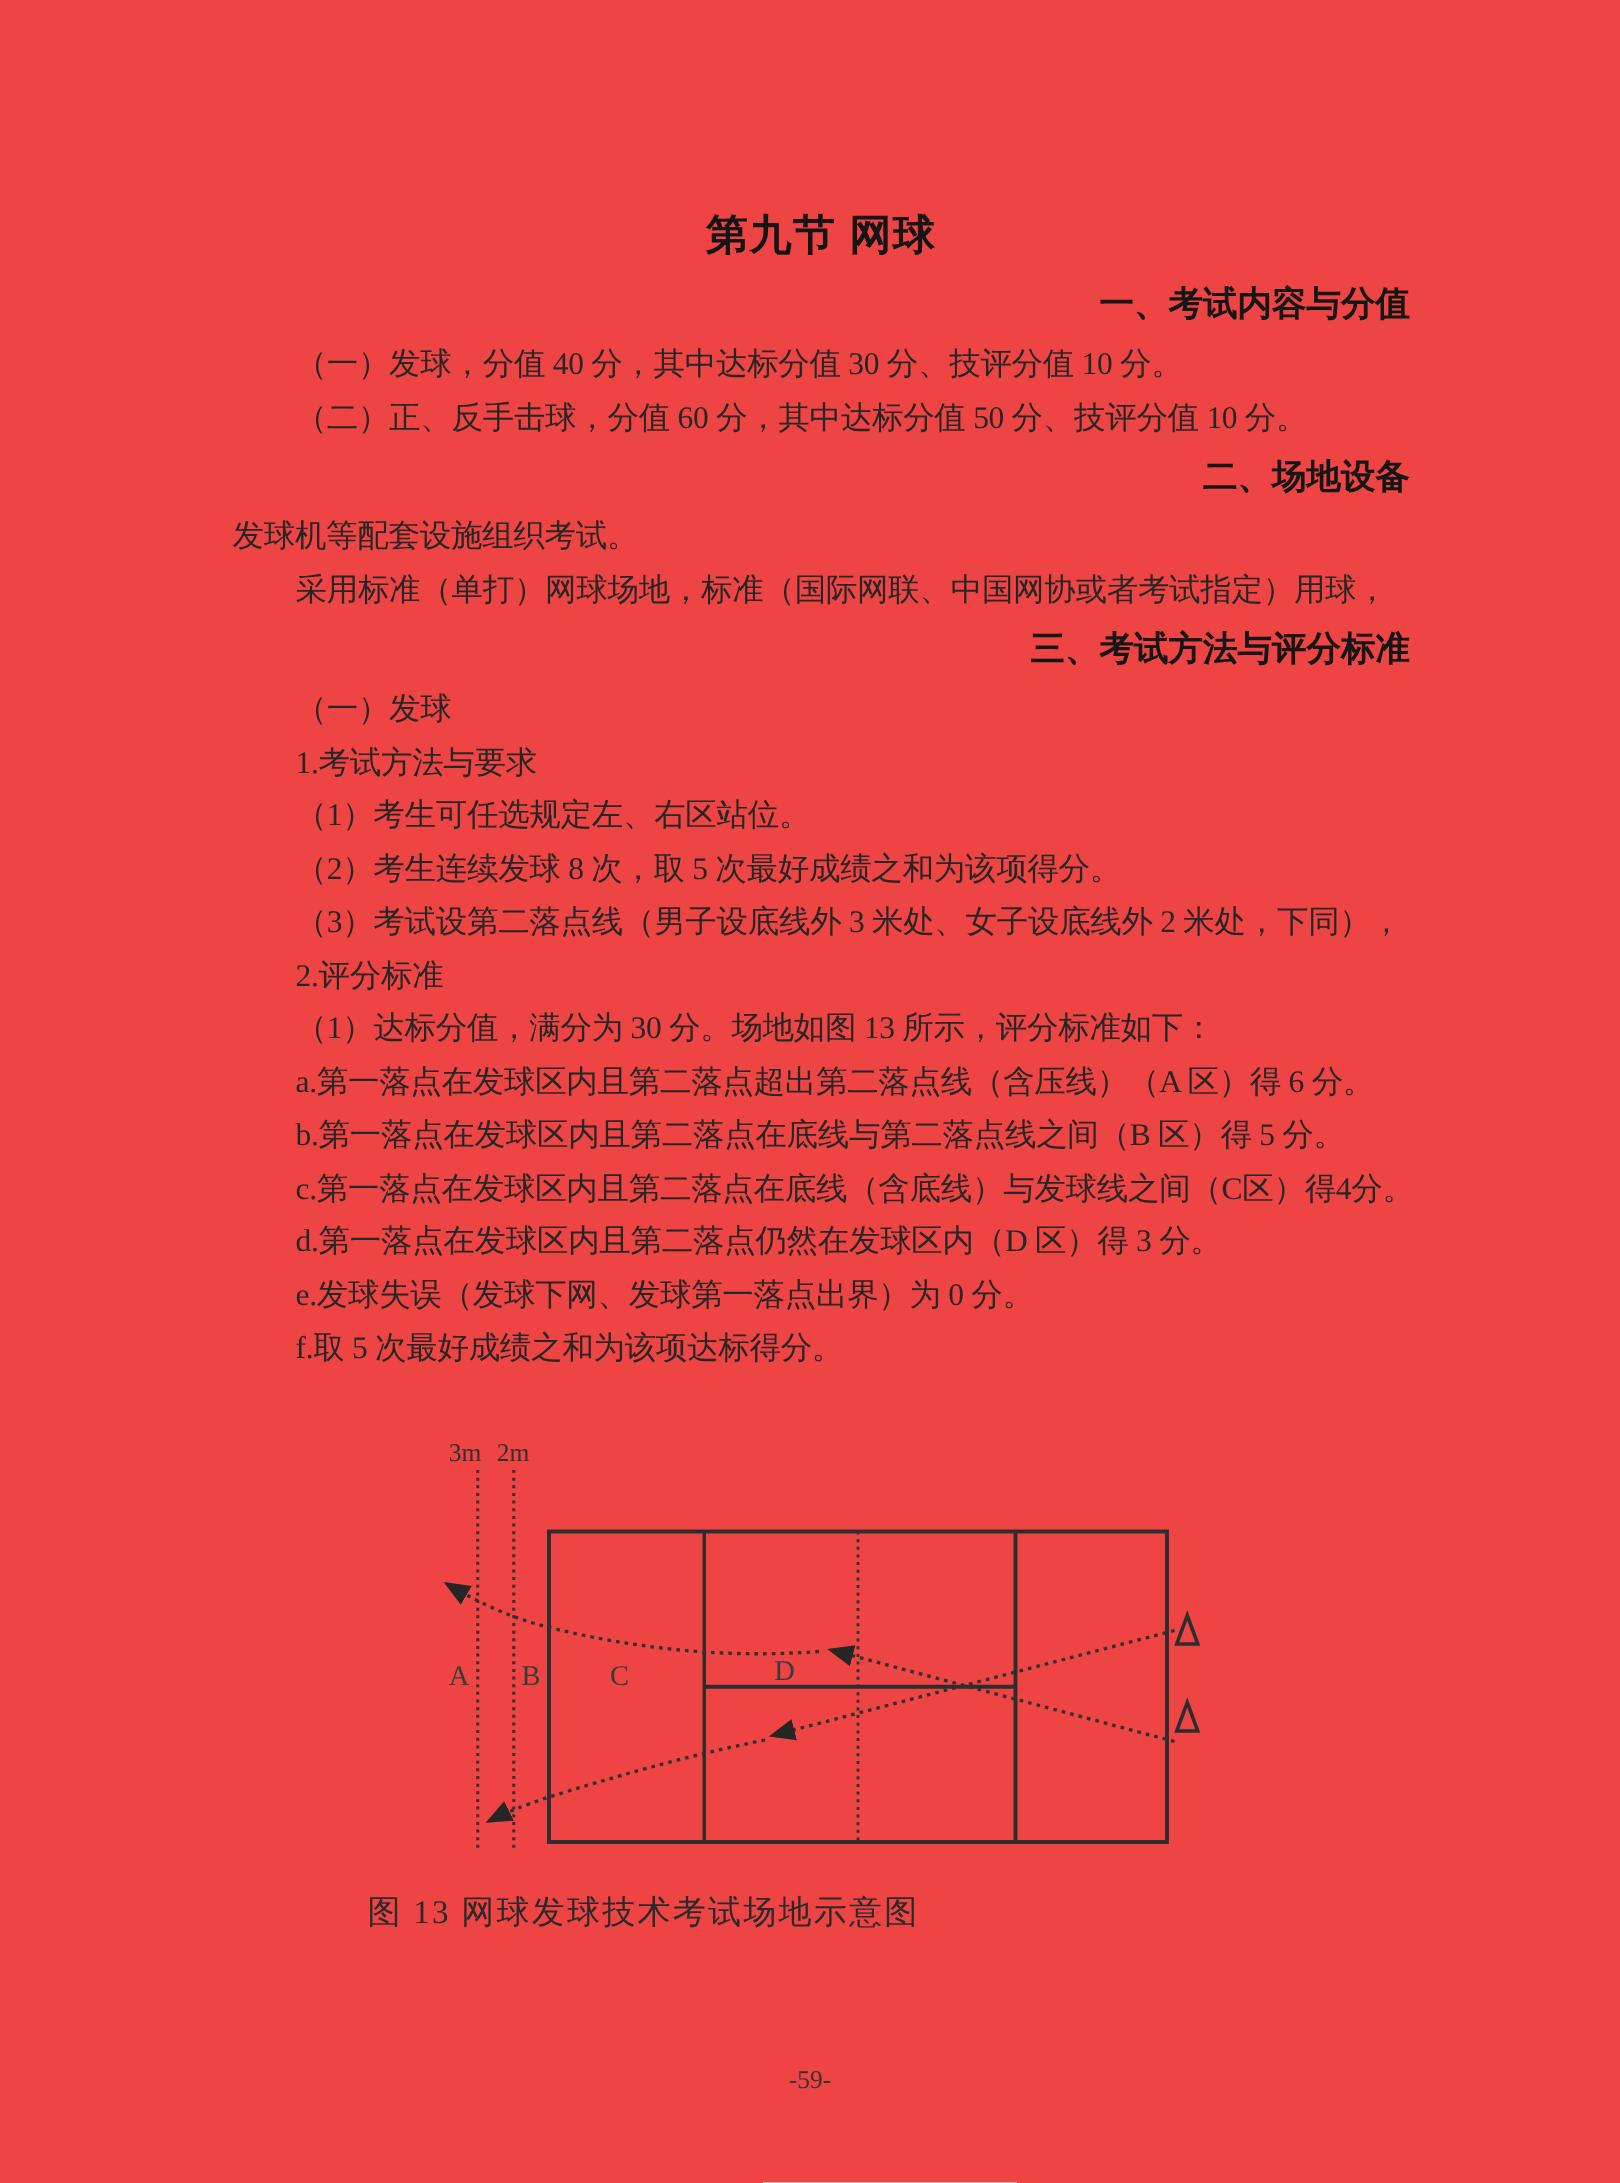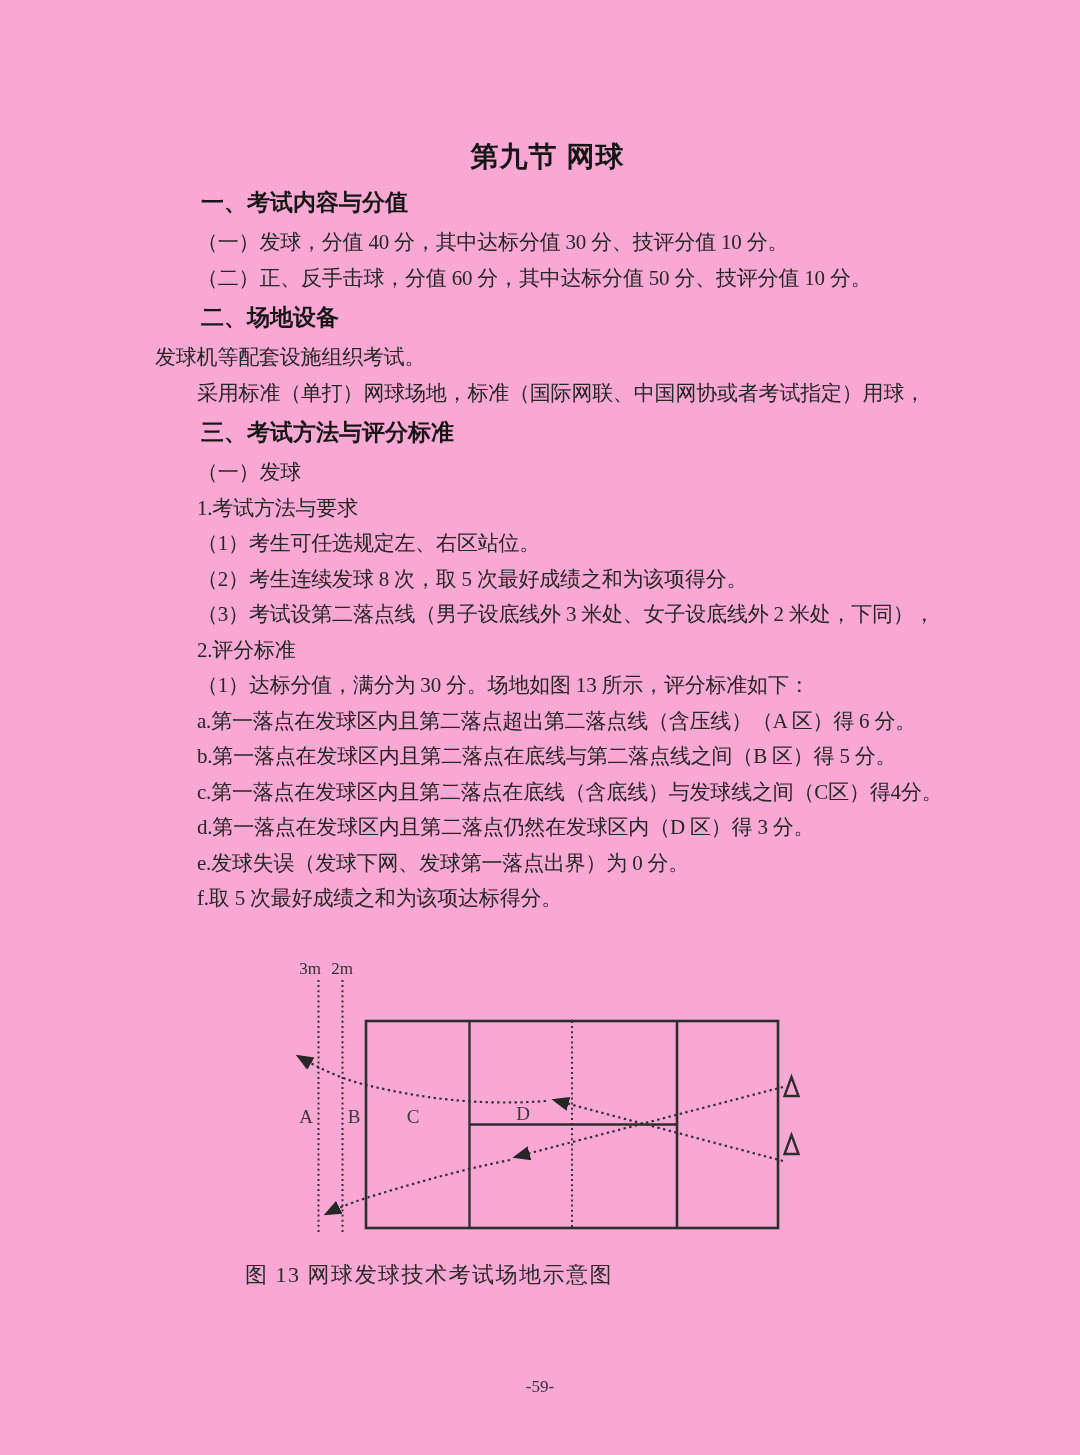--- a/index.html
+++ b/index.html
@@ -1,32 +1,32 @@
 <!DOCTYPE html>
 <html lang="zh"><head>
 <meta charset="utf-8">
 <style>
   html,body { margin:0; padding:0; background:#ffffff; }
   .page {
     position:relative; width:1080px; height:1455px; margin:0 auto;
-    background:#f9a8d4; overflow:hidden;
+    background:#ef4444; overflow:hidden;
     font-family:"Liberation Serif","DejaVu Serif",serif;
     color:#232323;
   }
   .content { padding:140px 140px 0 155px; }
   h1.doc-title {
     margin:0 0 10px 0; text-align:center;
     font-family:"Liberation Sans","DejaVu Sans",sans-serif;
     font-weight:700; font-size:28px; line-height:34px; color:#151515;
     letter-spacing:1px;
   }
   h2.sec-heading {
     margin:3px 0 5px 0; text-indent:2em;
     font-family:"Liberation Sans","DejaVu Sans",sans-serif;
-    font-weight:700; font-size:23px; line-height:36px; color:#161616;
+    font-weight:700; font-size:23px; line-height:36px; color:#161616;text-align:right;
   }
   p.line {
     margin:0; font-size:21px; line-height:35.5px; letter-spacing:-0.2px;
     white-space:nowrap; text-indent:2em; color:#262626;
   }
   p.line.cont { text-indent:0; }
   .figure-wrap { position:absolute; left:0; top:955px; width:904px; height:292px; }
   .figure-caption {
     position:absolute; left:0; top:1261px; width:858px;
     text-align:center; font-size:22px; line-height:28px; color:#2a2a2a;

